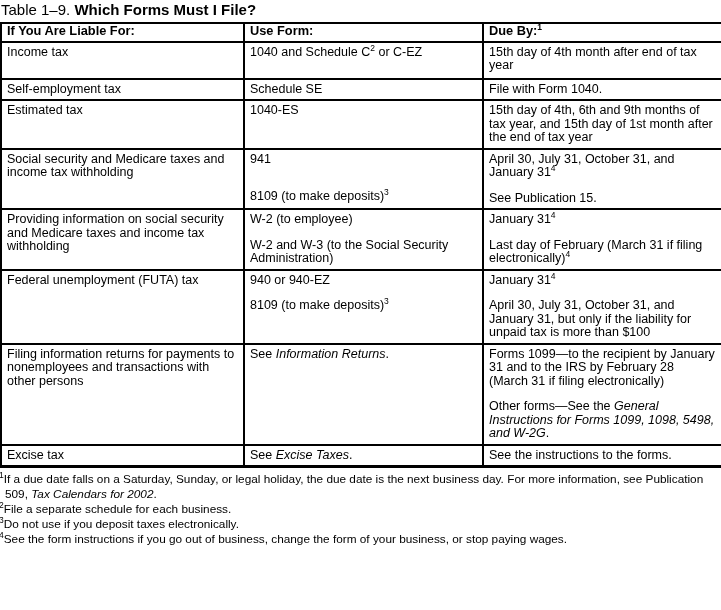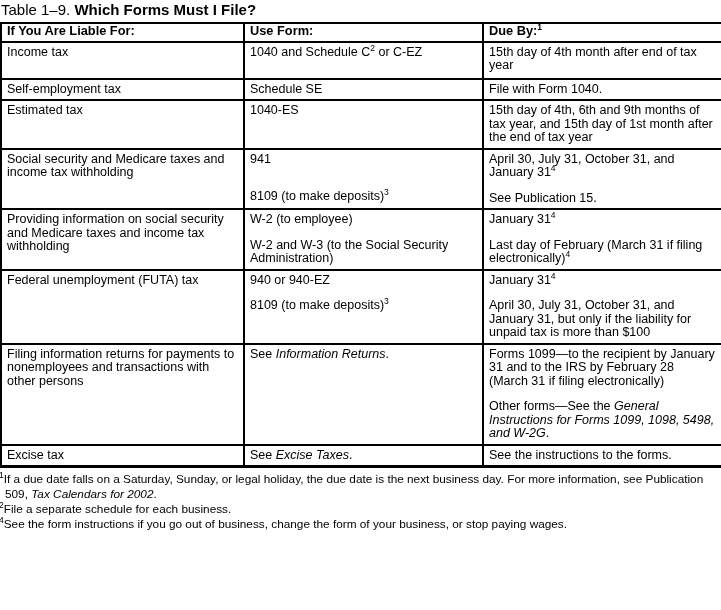--- a/index.html
+++ b/index.html
@@ -192,16 +192,17 @@
           <td>
             <div class="para">See the instructions to the forms.</div>
           </td>
         </tr>
       </tbody>
   </table>
 
   <div class="footnotes">
       <div class="footnote"><sup>1</sup>If a due date falls on a Saturday, Sunday, or legal holiday, the due date is the next business day. For more information, see Publication 509, <i>Tax Calendars for 2002</i>.</div>
       <div class="footnote"><sup>2</sup>File a separate schedule for each business.</div>
+      <div class="footnote"><sup>3</sup>Do not use if you deposit taxes electronically.</div>
       <div class="footnote"><sup>4</sup>See the form instructions if you go out of business, change the form of your business, or stop paying wages.</div>
     </div>
 
 </div>
 
 </body></html>

